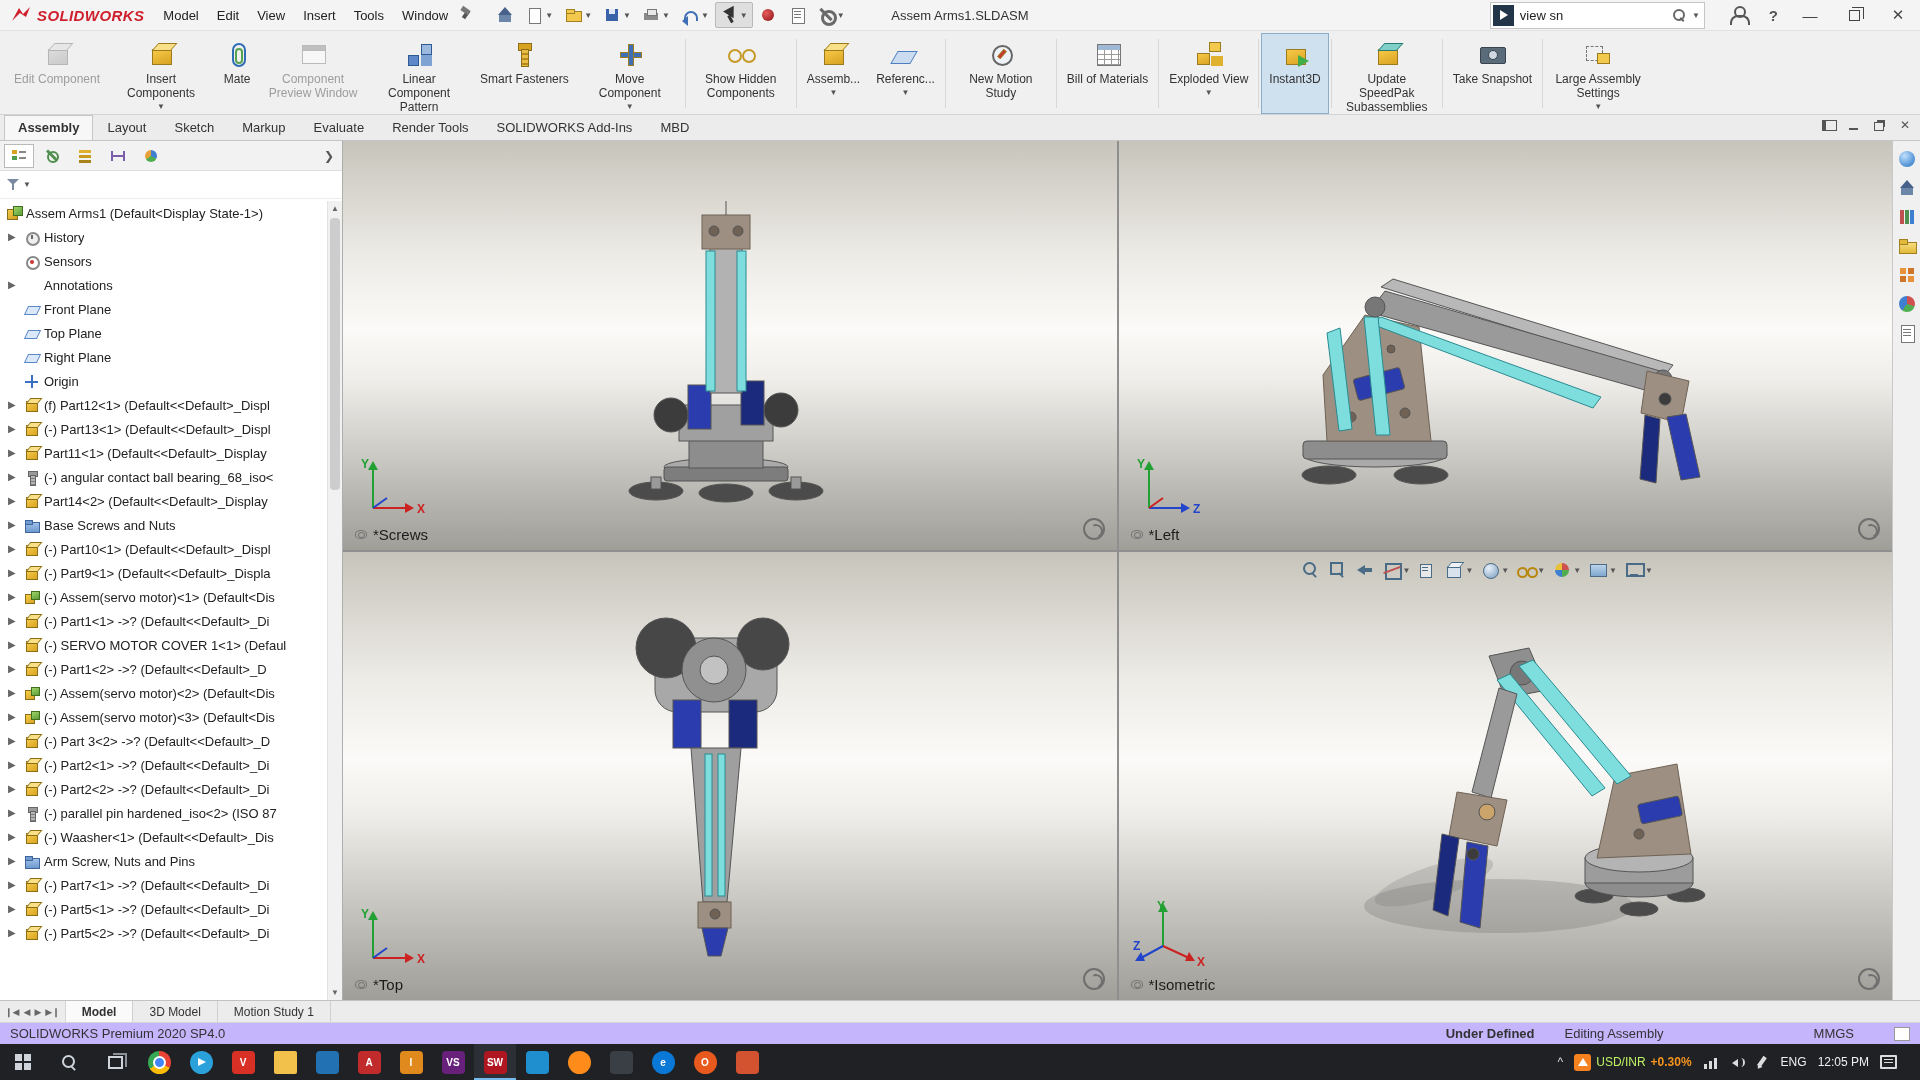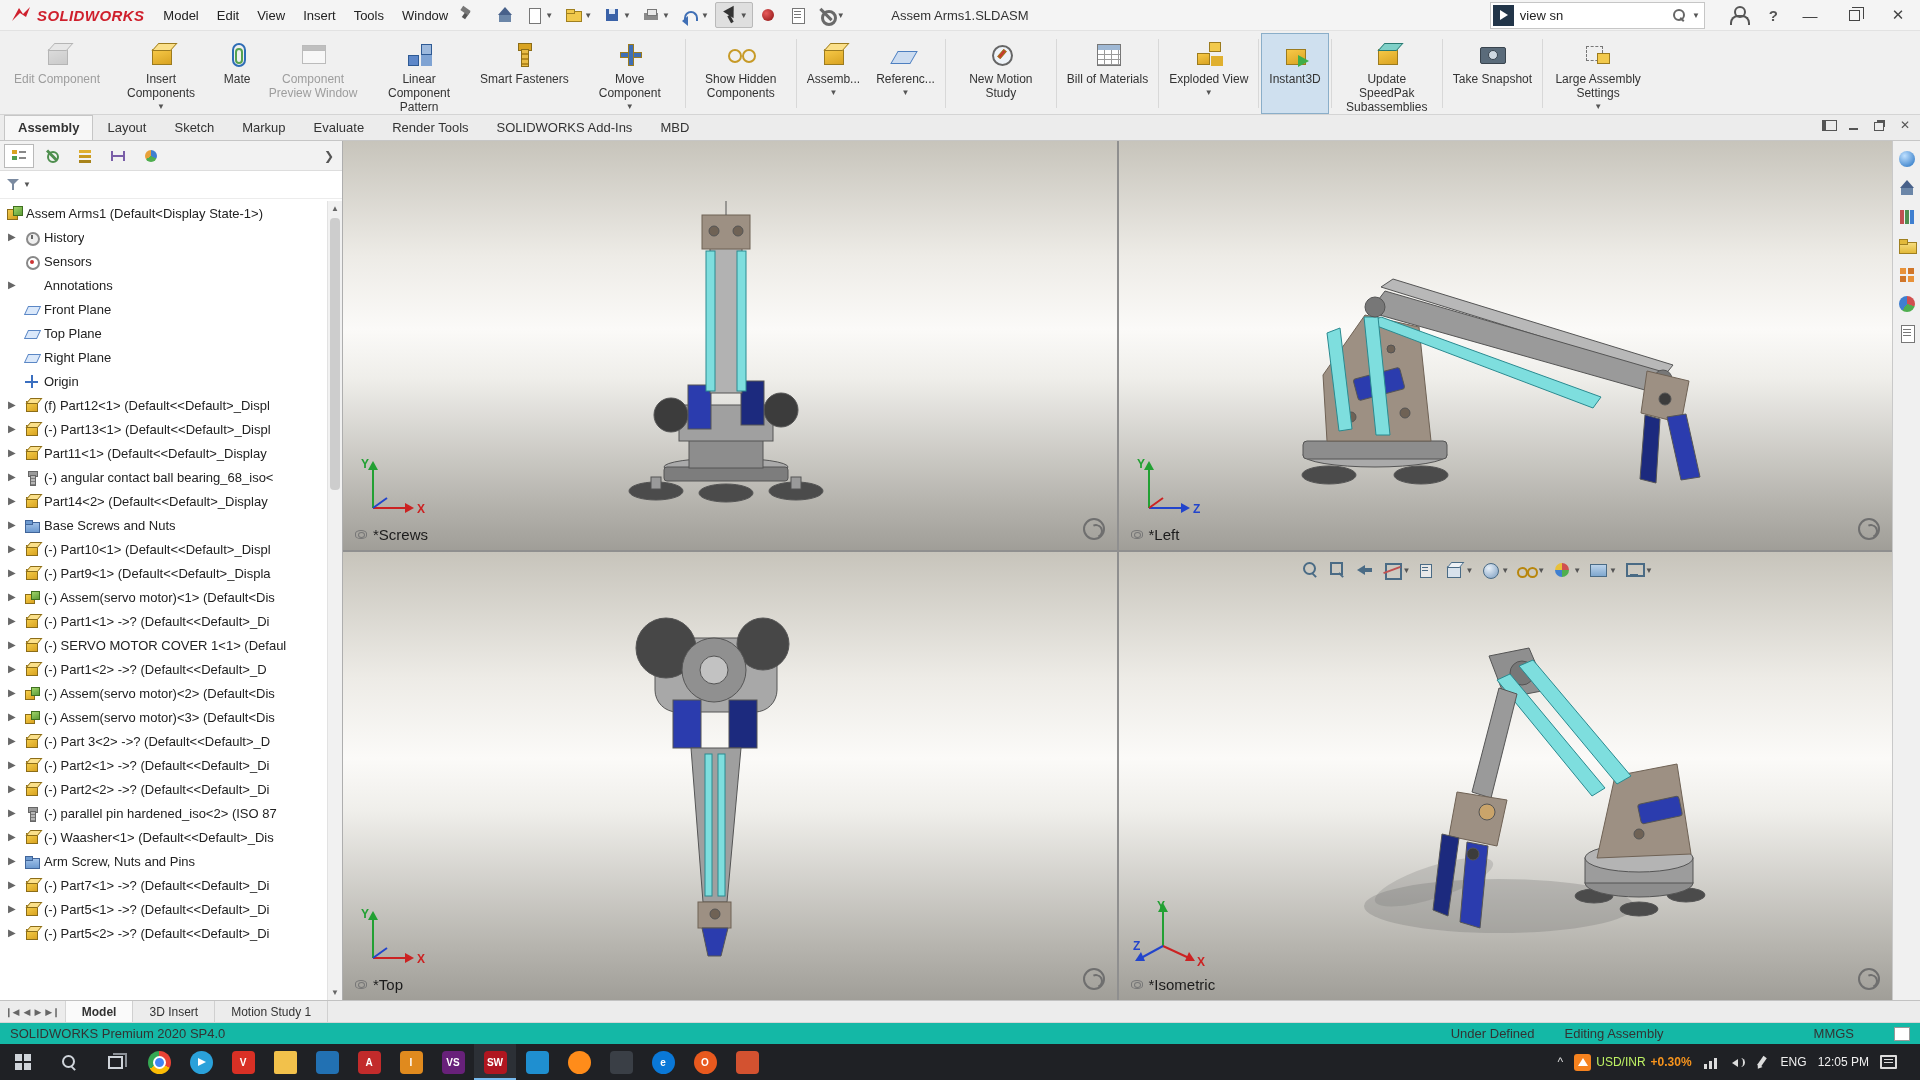--- a/index.html
+++ b/index.html
@@ -219,24 +219,24 @@
   .rr[data-icon="doc"]::before { left:4px; top:2px; width:12px; height:16px; background:#fff; border:1px solid #777; }
   .rr[data-icon="doc"]::after { left:6px; top:6px; width:8px; height:1px; background:#777; box-shadow:0 3px 0 #777, 0 6px 0 #777; }
 
   
   .doc-tabs { height:22px; background:#ececec; border-top:1px solid #c2c2c2; display:flex; align-items:stretch; font-size:12px; flex:0 0 auto; }
   .dt-nav { display:flex; align-items:center; padding:0 5px; gap:4px; color:#666; font-size:9px; border-right:1px solid #d5d5d5; }
   .dt-tab { padding:0 16px; display:flex; align-items:center; color:#333; border-right:1px solid #d0d0d0; }
   .dt-tab[data-active="true"] { background:#fafafa; font-weight:bold; }
 
   
-  .statusbar { height:22px; background:#14b8a6; border-top:1px solid #d6d6d6; display:flex; align-items:center; padding:0 10px; font-size:13px; color:#333; flex:0 0 auto; }
+  .statusbar { height:22px; background:#c4b5fd; border-top:1px solid #d6d6d6; display:flex; align-items:center; padding:0 10px; font-size:13px; color:#333; flex:0 0 auto; }
   .sb-left { }
   .sb-right { margin-left:auto; display:flex; align-items:center; }
-  .sb-ud { margin-right:30px; }
+  .sb-ud { margin-right:30px;font-weight:bold; }
   .sb-ea { margin-right:150px; }
   .sb-units { margin-right:40px; }
   .sb-ic { width:16px; height:14px; border:1px solid #999; background:#fff; }
 
   
   .taskbar { height:36px; background:var(--c-taskbar-bg); display:flex; align-items:stretch; color:#e8e8e8; flex:0 0 auto; }
   .tb-btn { width:46px; display:flex; align-items:center; justify-content:center; }
   .start-ic { width:16px; height:16px; display:grid; grid-template-columns:7px 7px; grid-template-rows:7px 7px; gap:2px; }
   .start-ic span { background:#cfd4da; }
   .search-ic2 { width:16px; height:16px; position:relative; }
@@ -936,21 +936,21 @@
     <div class="dt-nav" data-name="tab-navigation">
 
     <span data-name="tab-nav-arrow-icon">❙◀</span>
         <span data-name="tab-nav-arrow-icon">◀</span>
         <span data-name="tab-nav-arrow-icon">▶</span>
         <span data-name="tab-nav-arrow-icon">▶❙</span>
       </div>
     <div style="display:flex">
 
     <span class="dt-tab" data-name="document-tab" data-active="true">Model</span>
-        <span class="dt-tab" data-name="document-tab">3D Insert</span>
+        <span class="dt-tab" data-name="document-tab">3D Model</span>
         <span class="dt-tab" data-name="document-tab">Motion Study 1</span>
       </div>
   </div>
 
   <div class="statusbar" data-name="status-bar">
     <span class="sb-left" data-name="product-version-label">SOLIDWORKS Premium 2020 SP4.0</span>
     <div class="sb-right">
       <span class="sb-ud" data-name="constraint-status-label">Under Defined</span>
       <span class="sb-ea" data-name="editing-mode-label">Editing Assembly</span>
       <span class="sb-units" data-name="units-label">MMGS</span>

